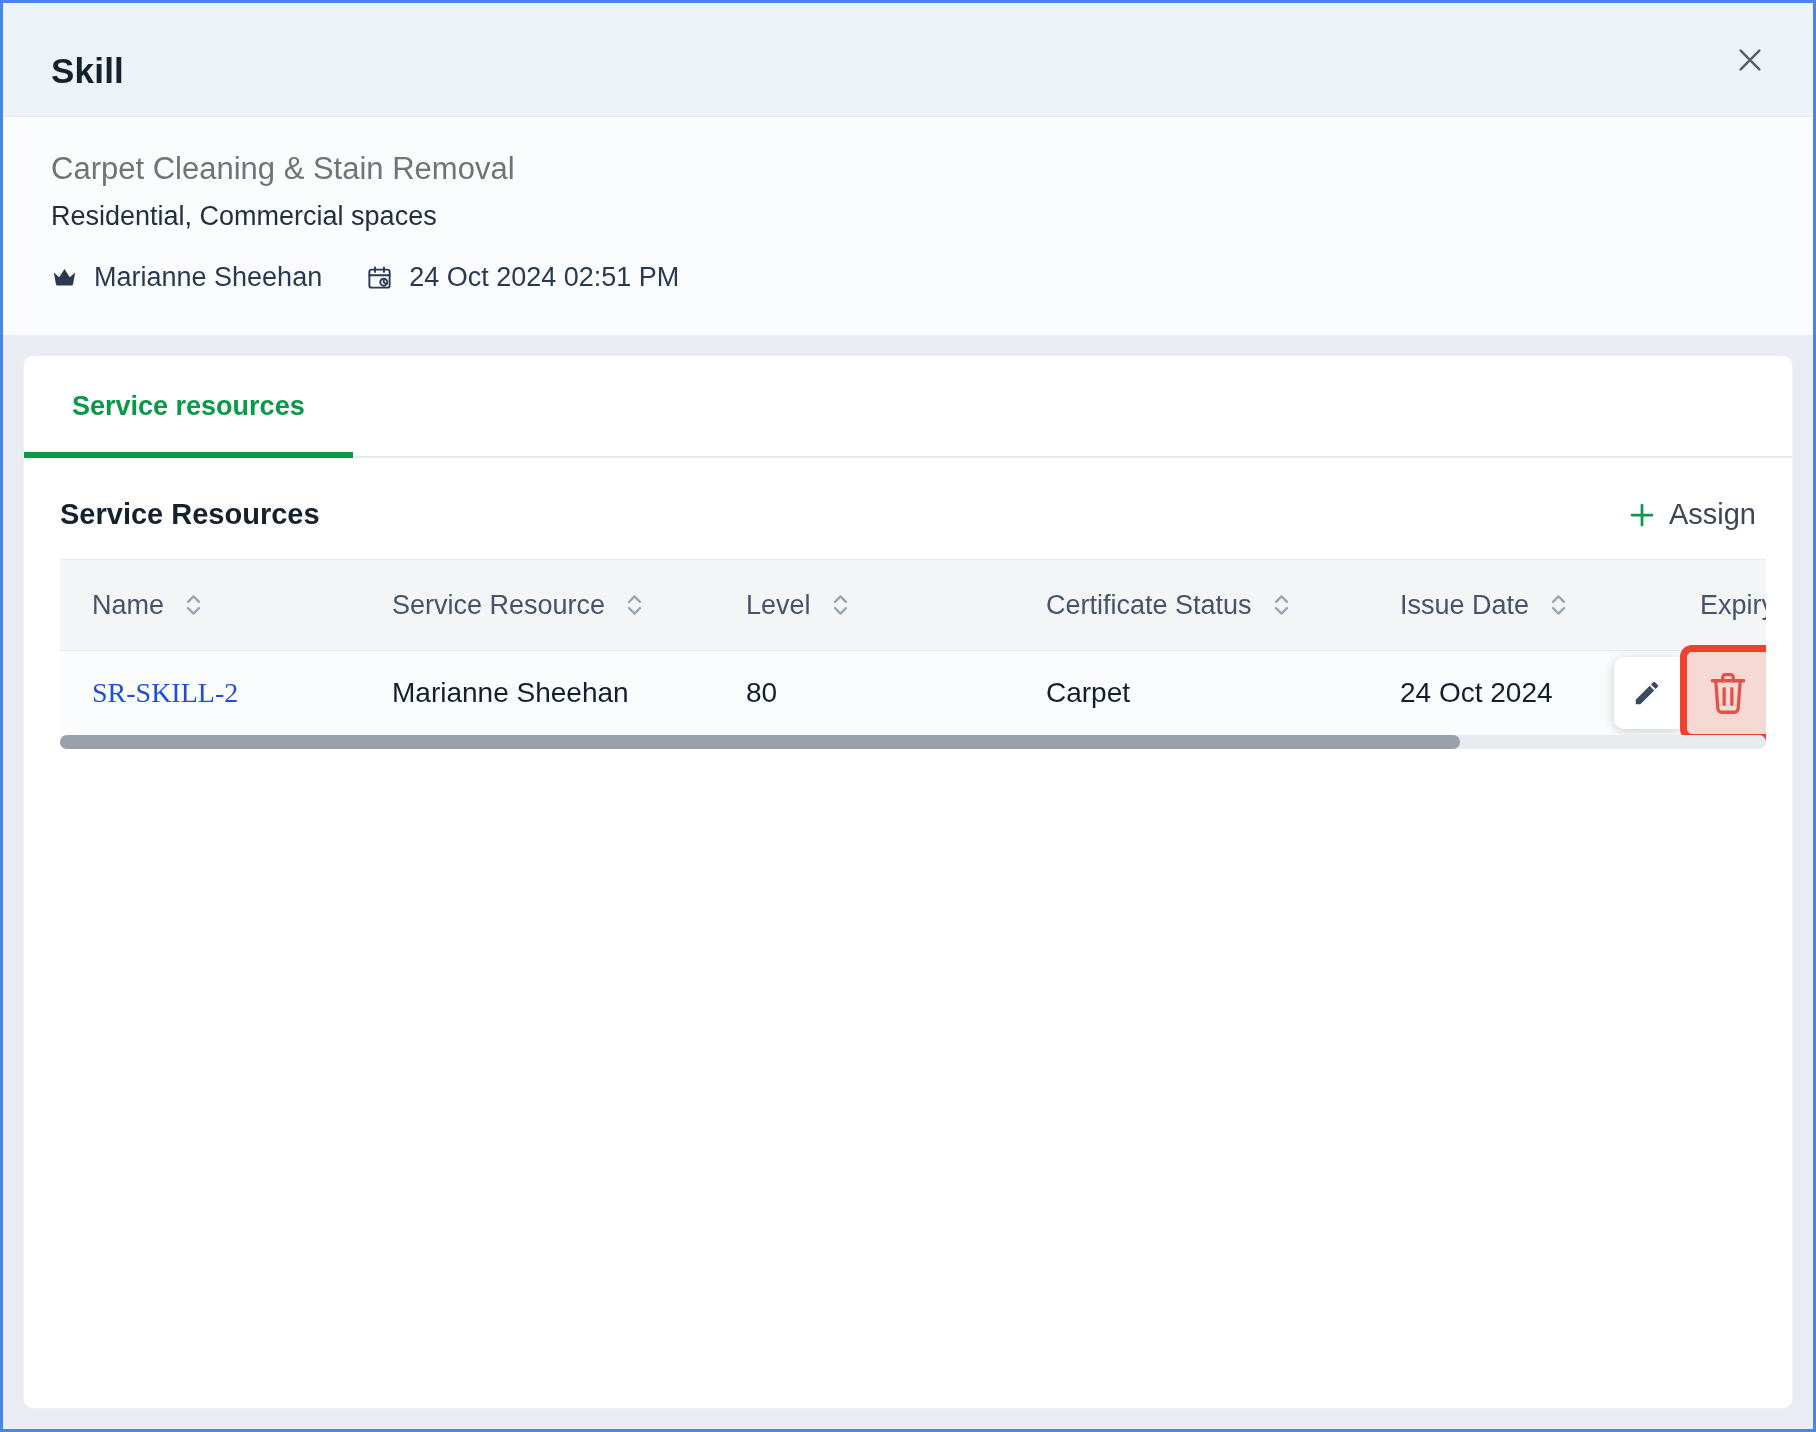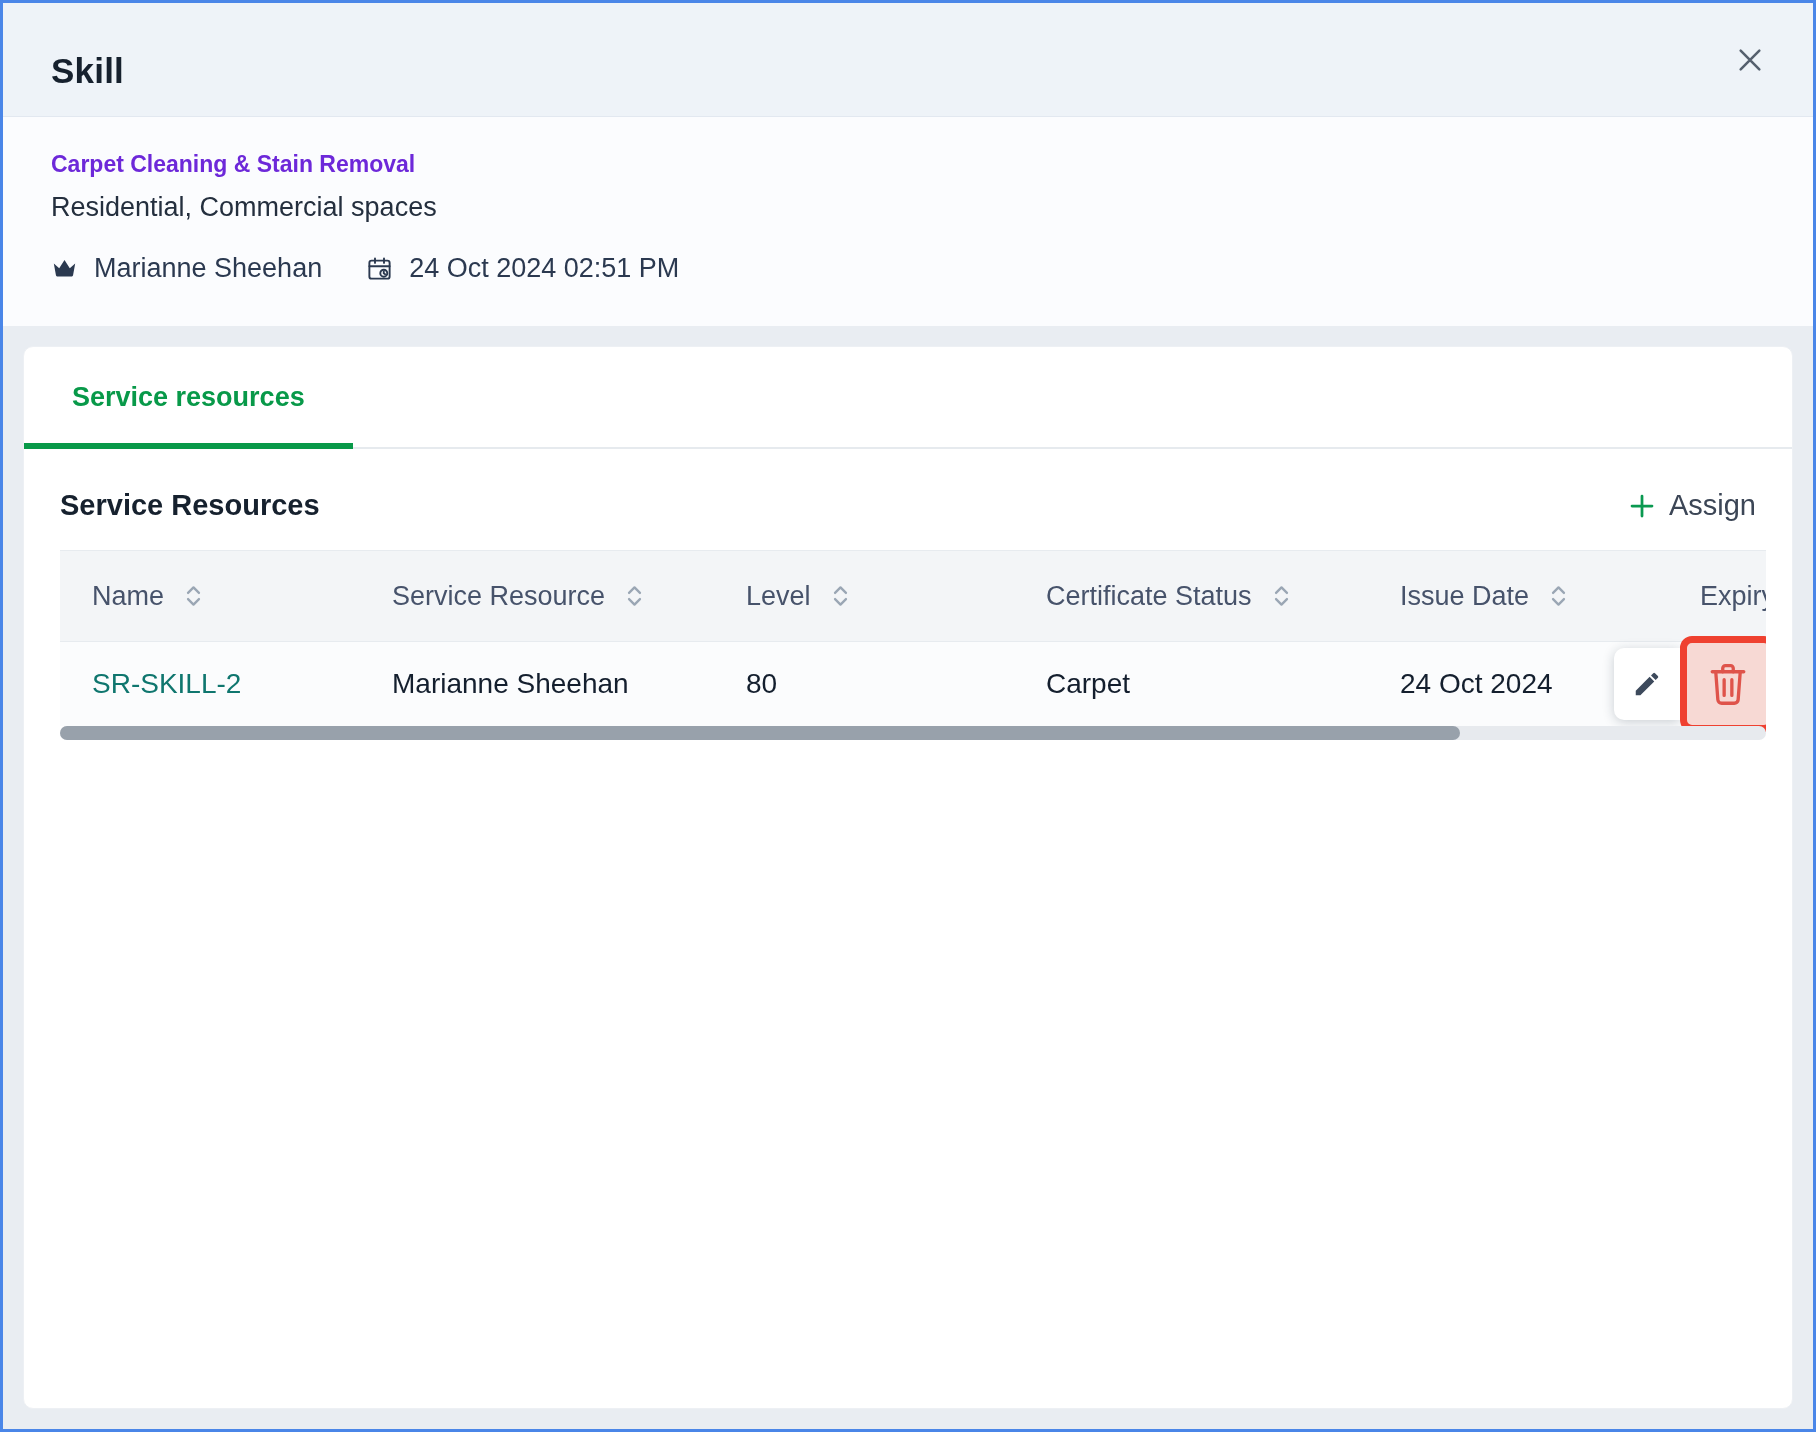--- a/index.html
+++ b/index.html
@@ -27,21 +27,21 @@
   .modal-title { font-size: 35px; font-weight: bold; color: #16212e; letter-spacing: 0.2px; margin-top: 23px; }
   .close-btn {
     width: 46px; height: 46px; border: none; background: transparent;
     display: flex; align-items: center; justify-content: center; cursor: pointer;
   }
   
   .info {
     flex: none; background: #fbfcfe;
     padding: 34px 48px 42px 48px;
   }
-  .info-name { font-size: 23px; font-weight: bold; color: #6d28d9; }
+  .info-name { font-size: 31px; font-weight: normal; color: #737373; }
   .info-desc { font-size: 27px; color: #242f3e; margin-top: 14px; }
   .info-meta { display: flex; align-items: center; margin-top: 30px; font-size: 27px; color: #2b3950; }
   .meta-item { display: flex; align-items: center; gap: 16px; }
   .meta-item + .meta-item { margin-left: 44px; }
   
   .modal-body { flex: 1; padding: 20px; min-height: 0; }
   .card {
     background: #ffffff; height: 100%;
     border-radius: 10px; border: 1px solid #edf0f4;
     overflow: hidden;
@@ -86,21 +86,21 @@
   .trow {
     display: flex; align-items: center; height: 84px;
     background: #fbfcfd;
   }
   .td {
     flex: none; padding-left: 32px; font-size: 28px; color: #141f2e;
     white-space: nowrap; overflow: hidden;
   }
   .c1 { width: 300px; } .c2 { width: 354px; } .c3 { width: 300px; }
   .c4 { width: 354px; } .c5 { width: 300px; } .c6 { width: 340px; }
-  .link { color: #0f766e; cursor: pointer; text-decoration: none; }
+  .link { color: #1d4ed8; cursor: pointer; text-decoration: none; font-family: Liberation Serif, serif; }
   
   .row-actions {
     position: absolute; top: 86px; right: -10px;
     display: flex; align-items: center; height: 96px;
   }
   .edit-btn {
     width: 66px; height: 72px;
     background: #ffffff; border: none; cursor: pointer;
     border-radius: 10px 0 0 10px;
     box-shadow: 0 2px 12px rgba(25, 39, 58, 0.22);

